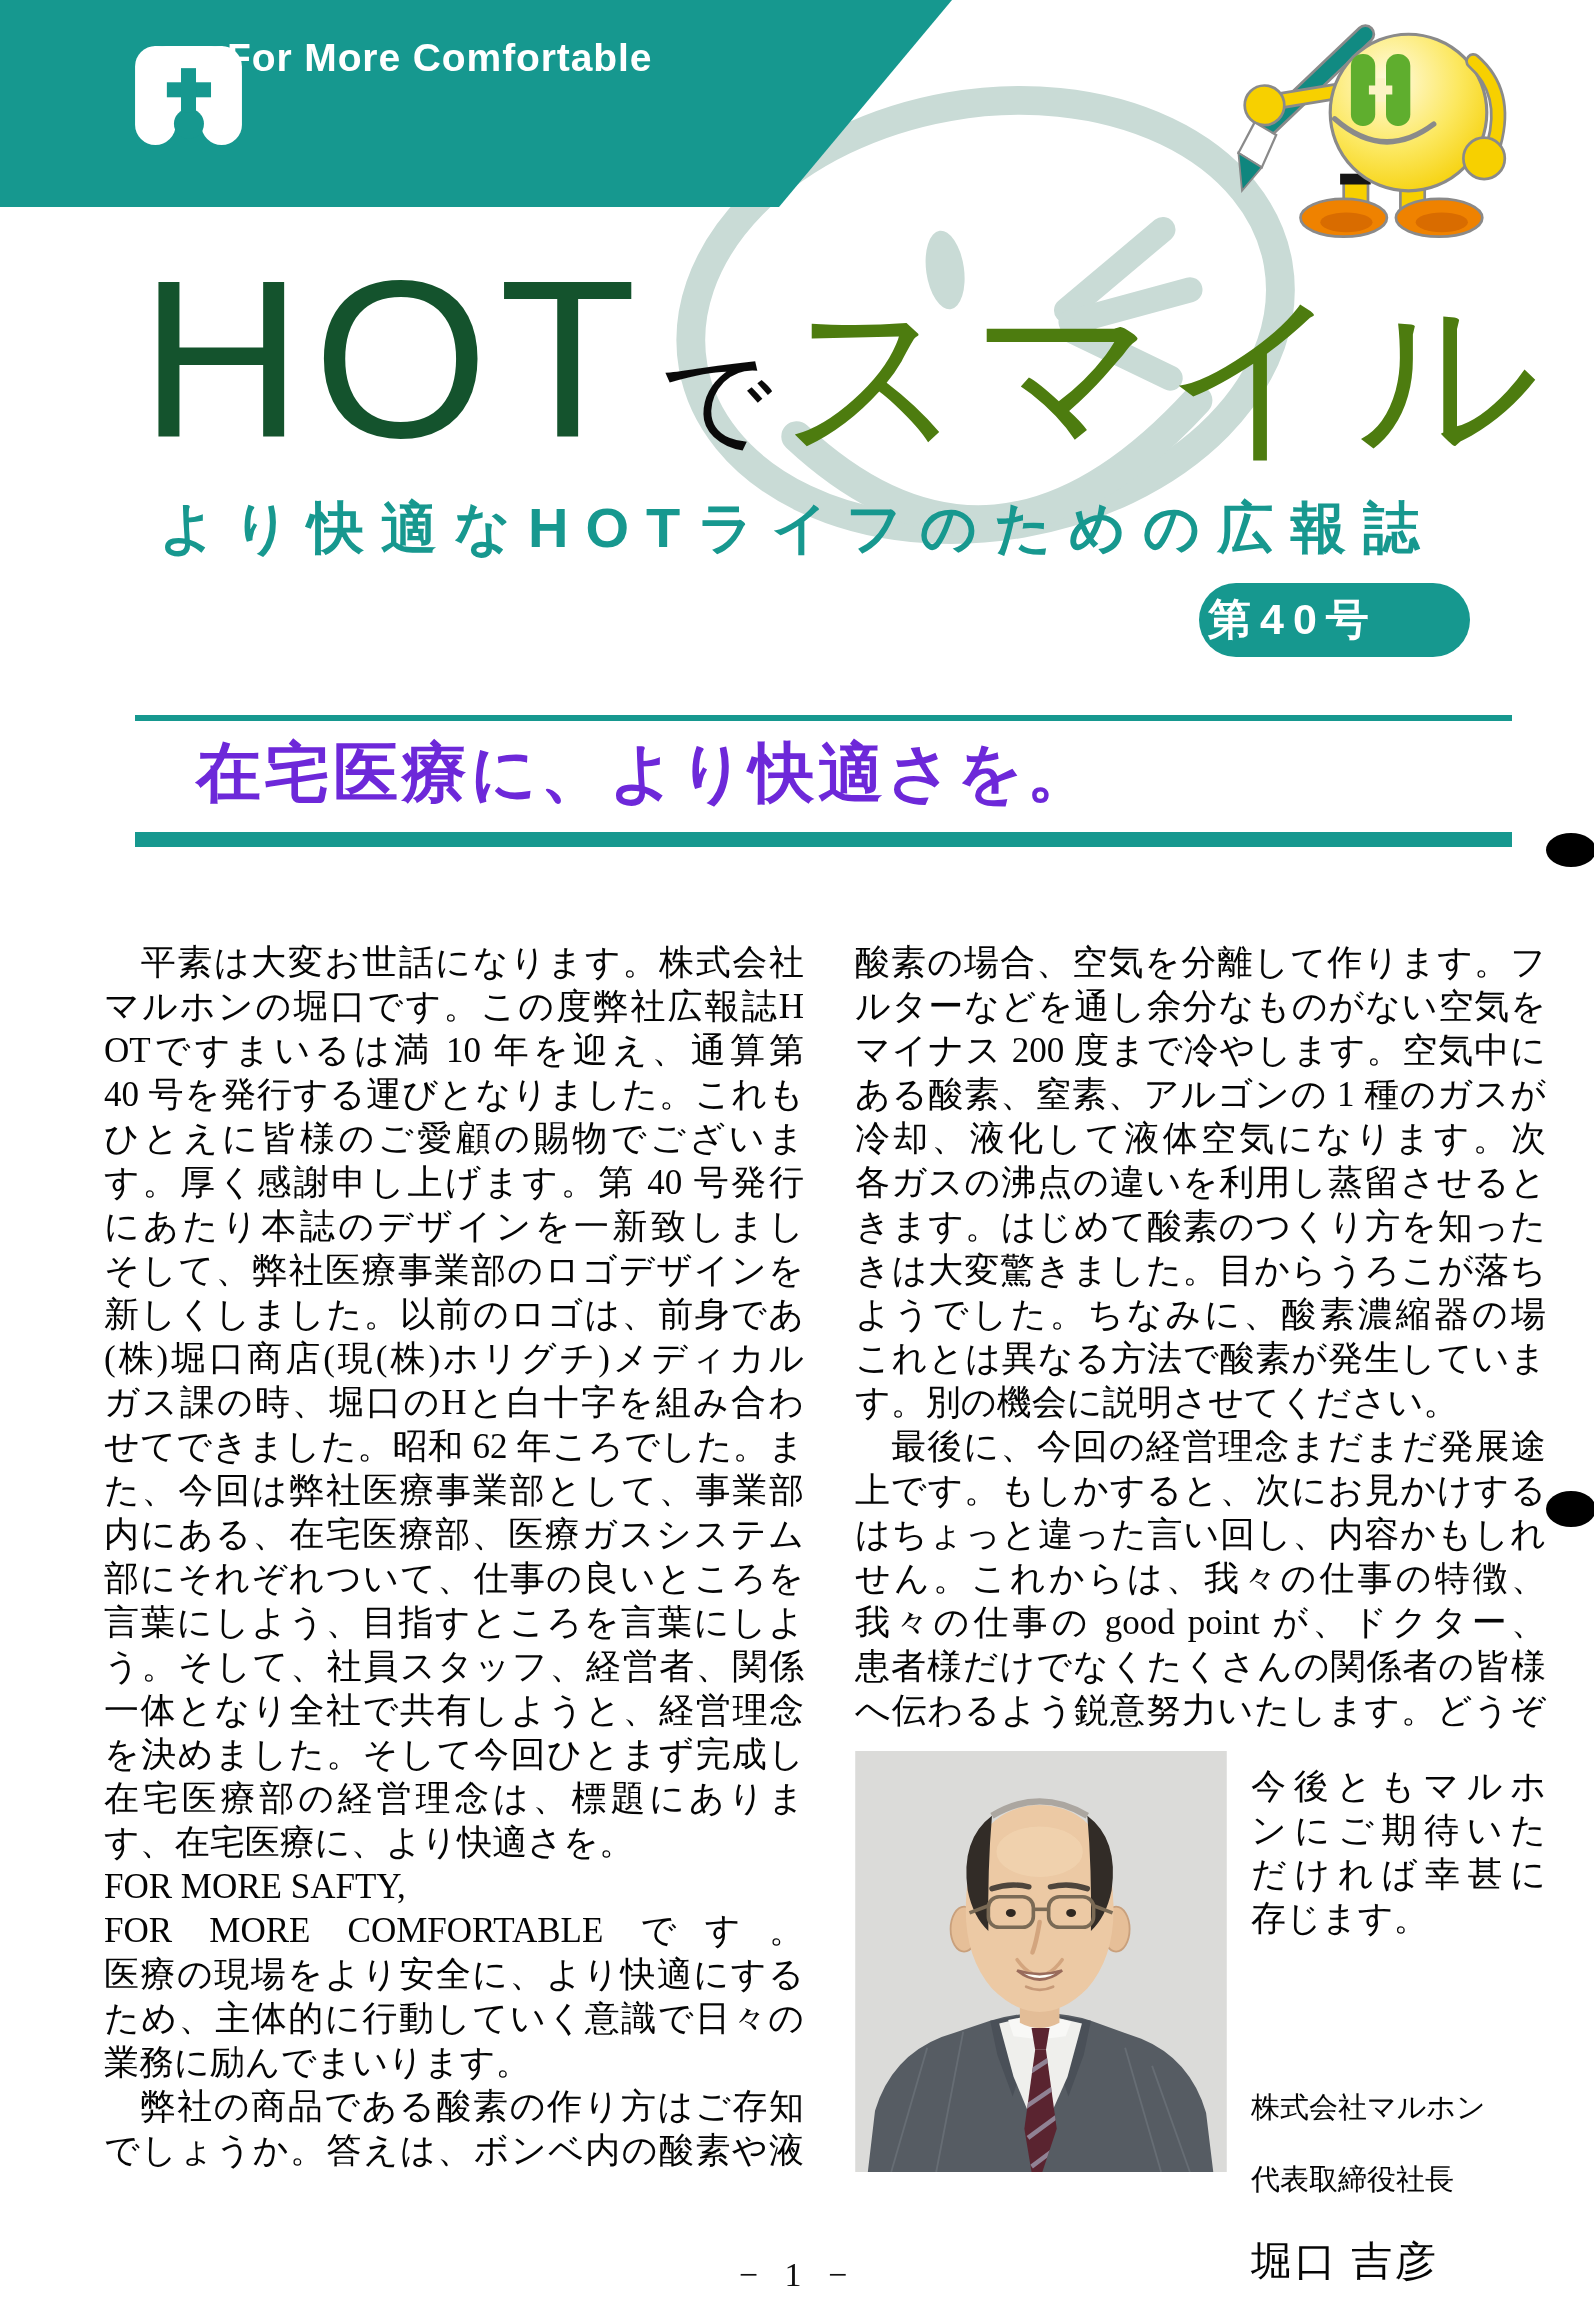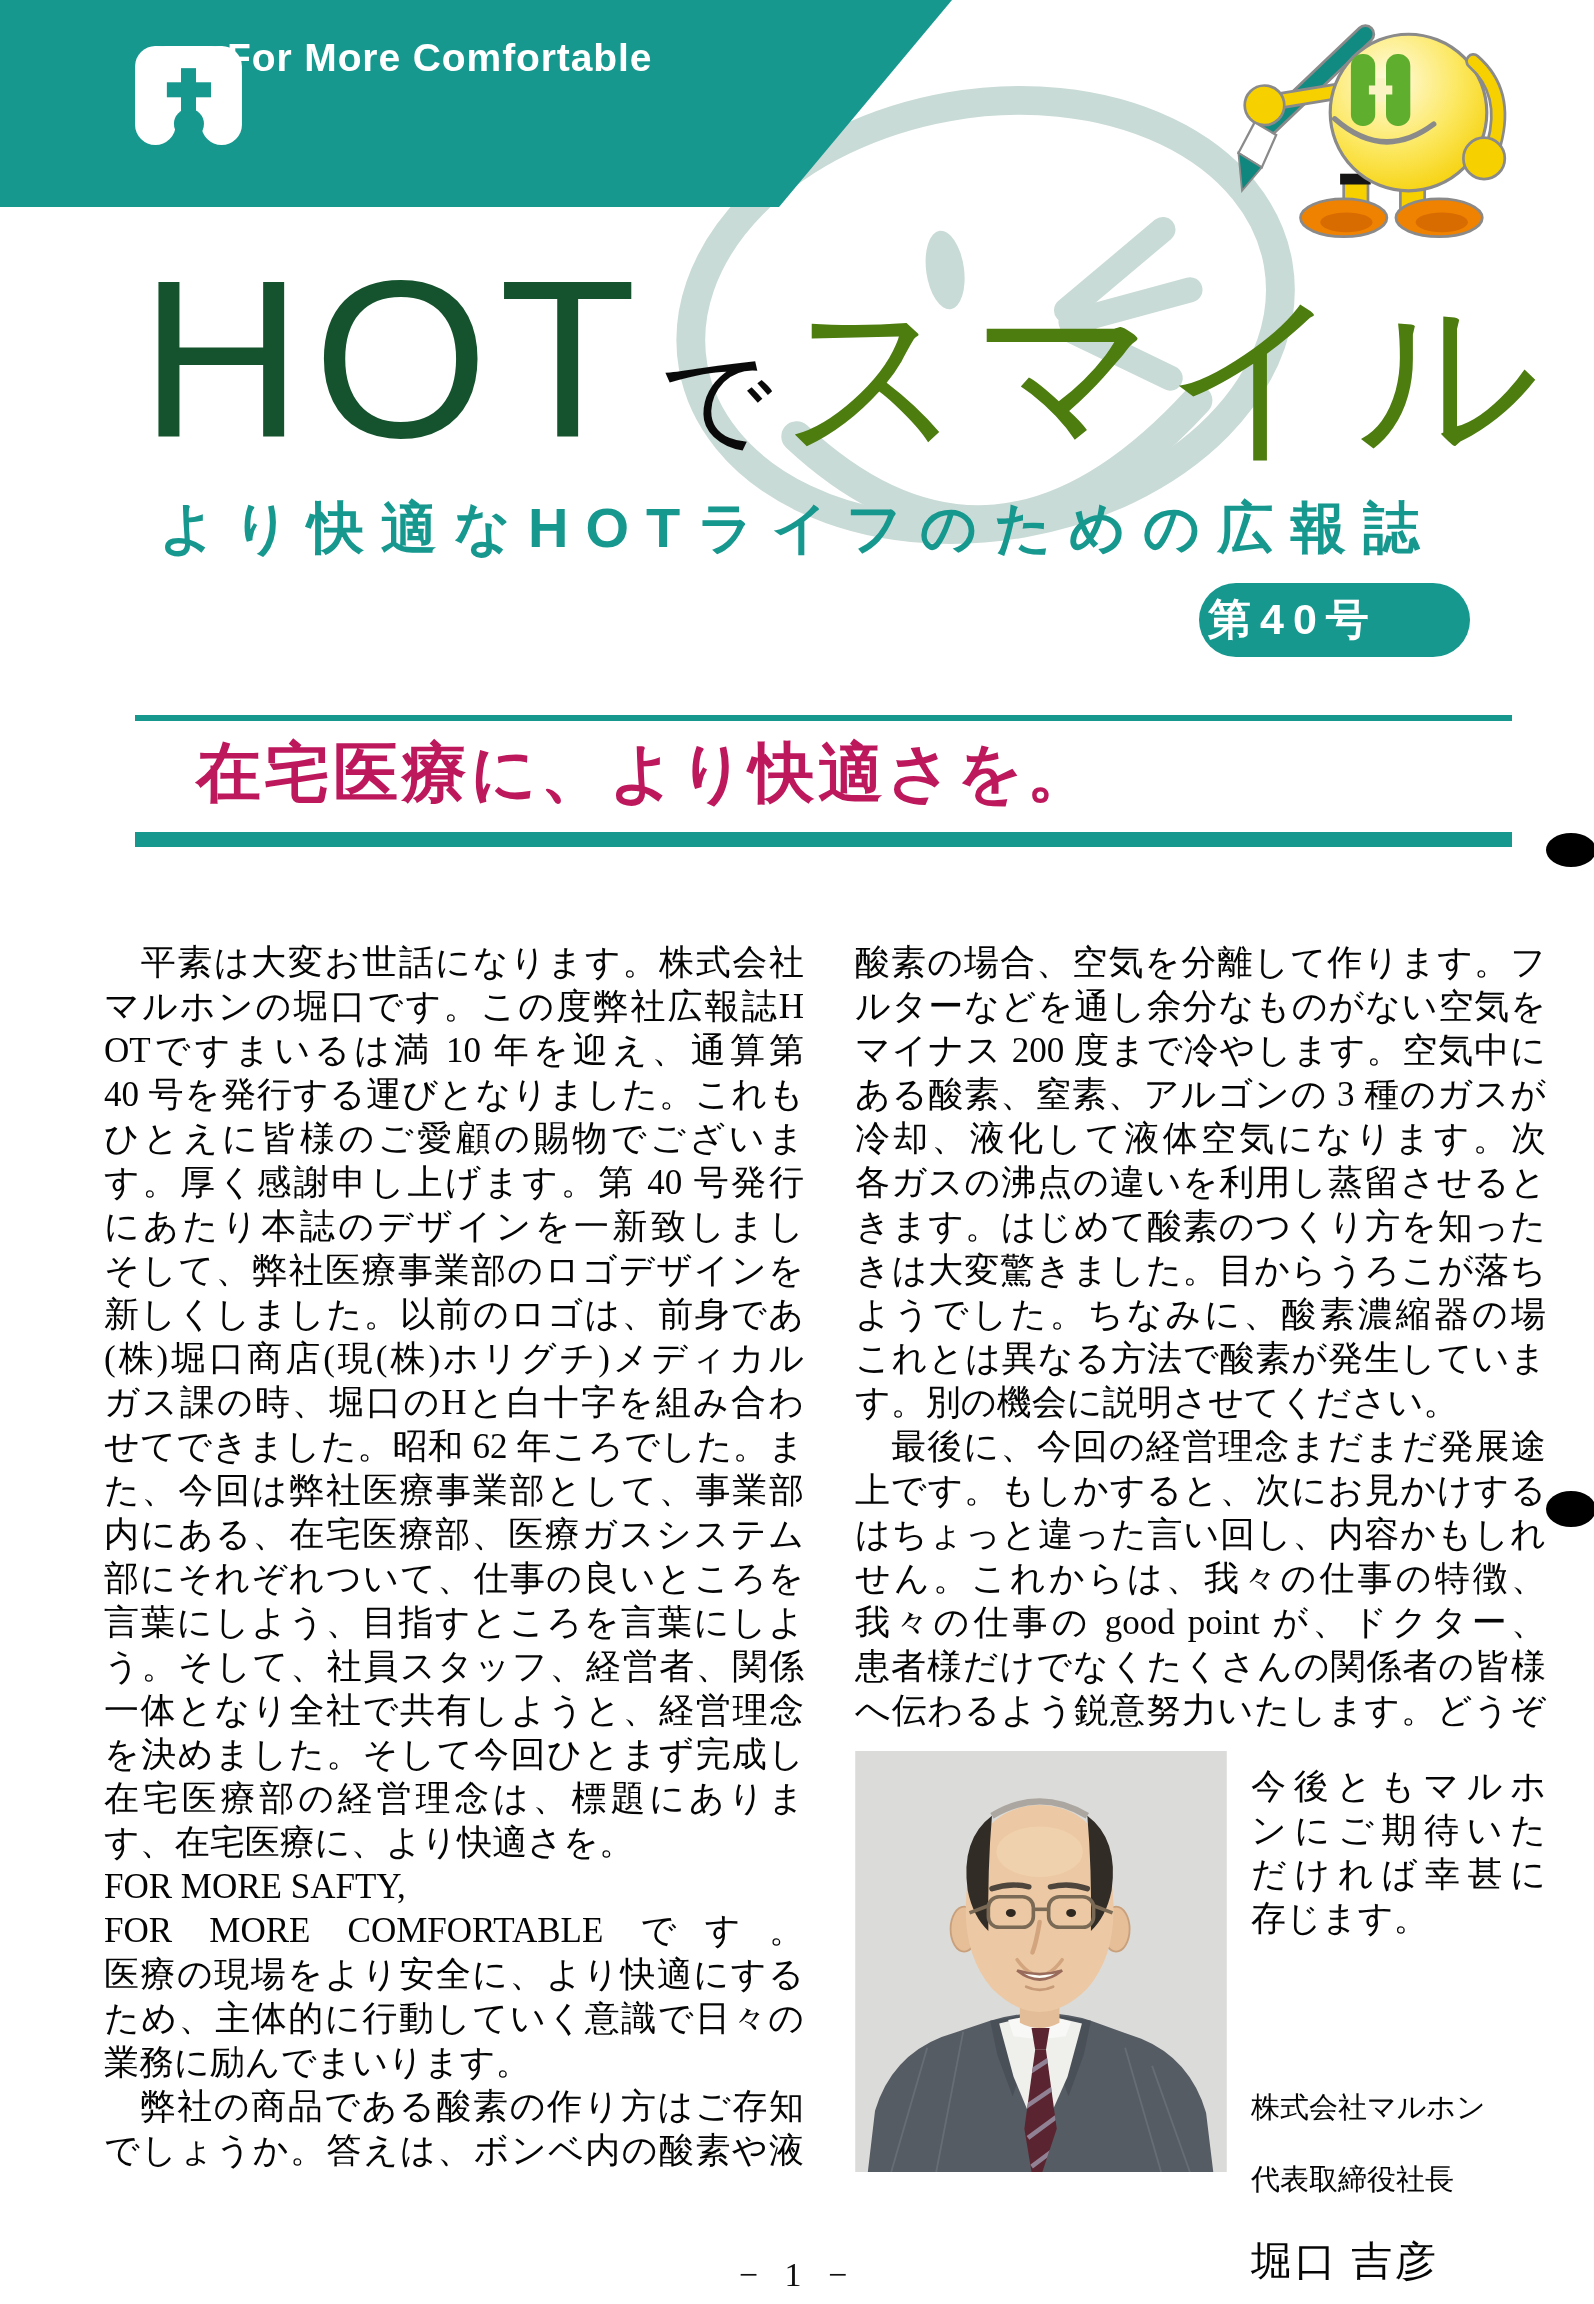--- a/index.html
+++ b/index.html
@@ -24,21 +24,21 @@
   .title .kana{font-size:180px;letter-spacing:7.2px;color:#4d7c0f;}
   .subtitle{position:absolute;left:159px;top:491px;font-family:"Liberation Sans","DejaVu Sans",sans-serif;
             font-size:56px;font-weight:700;color:#17988F;letter-spacing:17px;white-space:nowrap;}
   .badge{position:absolute;left:1199px;top:583px;width:271px;height:74px;border-radius:37px;
          background:#16988F;display:flex;align-items:center;}
   .badge span{font-family:"Liberation Sans","DejaVu Sans",sans-serif;font-size:43px;font-weight:700;
               color:#fff;letter-spacing:9px;text-indent:9px;}
   
   .rule-thin{position:absolute;left:135px;top:715px;width:1377px;height:6.3px;background:#16988F;}
   .headline{position:absolute;left:196px;top:729px;font-size:65px;font-weight:700;
-            letter-spacing:3.6px;color:#be185d;white-space:nowrap;}
+            letter-spacing:3.6px;color:#6d28d9;white-space:nowrap;}
   .rule-thick{position:absolute;left:135px;top:832px;width:1377px;height:15.3px;background:#16988F;}
   
   .hole{position:absolute;background:#000;border-radius:50%;}
   .hole.h1{left:1546px;top:833px;width:50px;height:34px;}
   .hole.h2{left:1546px;top:1491px;width:50px;height:36px;}
   
   .col{position:absolute;top:941px;font-size:35px;}
   .col-left{left:104px;width:700px;}
   .col-right{left:855px;width:691px;}
   .tline{line-height:44px;height:44px;text-align:justify;text-align-last:justify;overflow:hidden;}
@@ -174,21 +174,21 @@
       <div class="tline short">業務に励んでまいります。</div>
       <div class="tline">　弊社の商品である酸素の作り方はご存知</div>
       <div class="tline">でしょうか。答えは、ボンベ内の酸素や液体</div>
     </div>
 
   <div class="col col-right">
     <div>
         <div class="tline">酸素の場合、空気を分離して作ります。フィ</div>
         <div class="tline">ルターなどを通し余分なものがない空気を</div>
         <div class="tline">マイナス 200 度まで冷やします。空気中に</div>
-        <div class="tline">ある酸素、窒素、アルゴンの 3 種のガスが</div>
+        <div class="tline">ある酸素、窒素、アルゴンの 1 種のガスが</div>
         <div class="tline">冷却、液化して液体空気になります。次に、</div>
         <div class="tline">各ガスの沸点の違いを利用し蒸留させると</div>
         <div class="tline">きます。はじめて酸素のつくり方を知ったと</div>
         <div class="tline">きは大変驚きました。目からうろこが落ちた</div>
         <div class="tline">ようでした。ちなみに、酸素濃縮器の場合、</div>
         <div class="tline">これとは異なる方法で酸素が発生していま</div>
         <div class="tline short">す。別の機会に説明させてください。</div>
         <div class="tline">　最後に、今回の経営理念まだまだ発展途</div>
         <div class="tline">上です。もしかすると、次にお見かけする際</div>
         <div class="tline">はちょっと違った言い回し、内容かもしれま</div>

